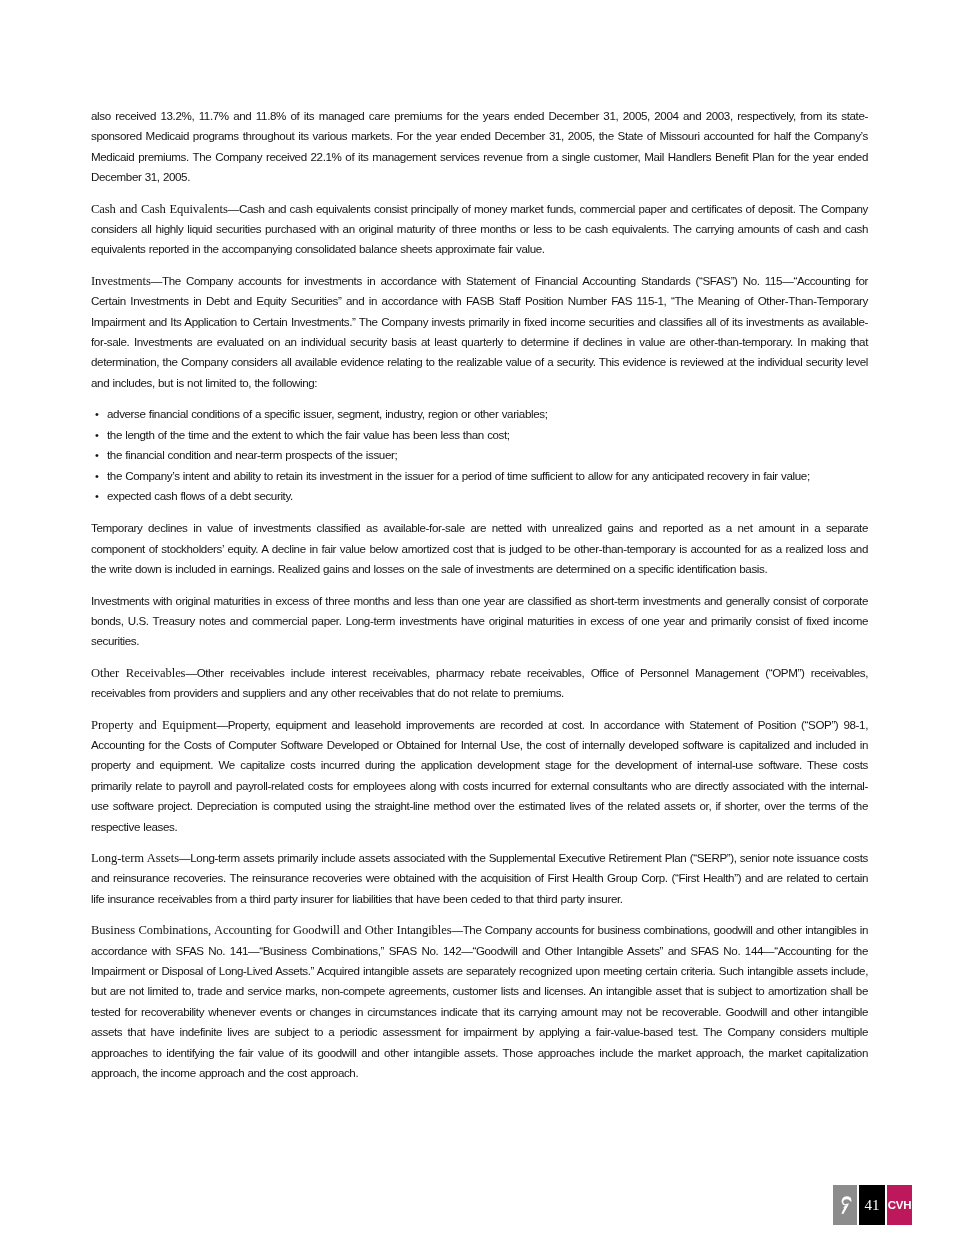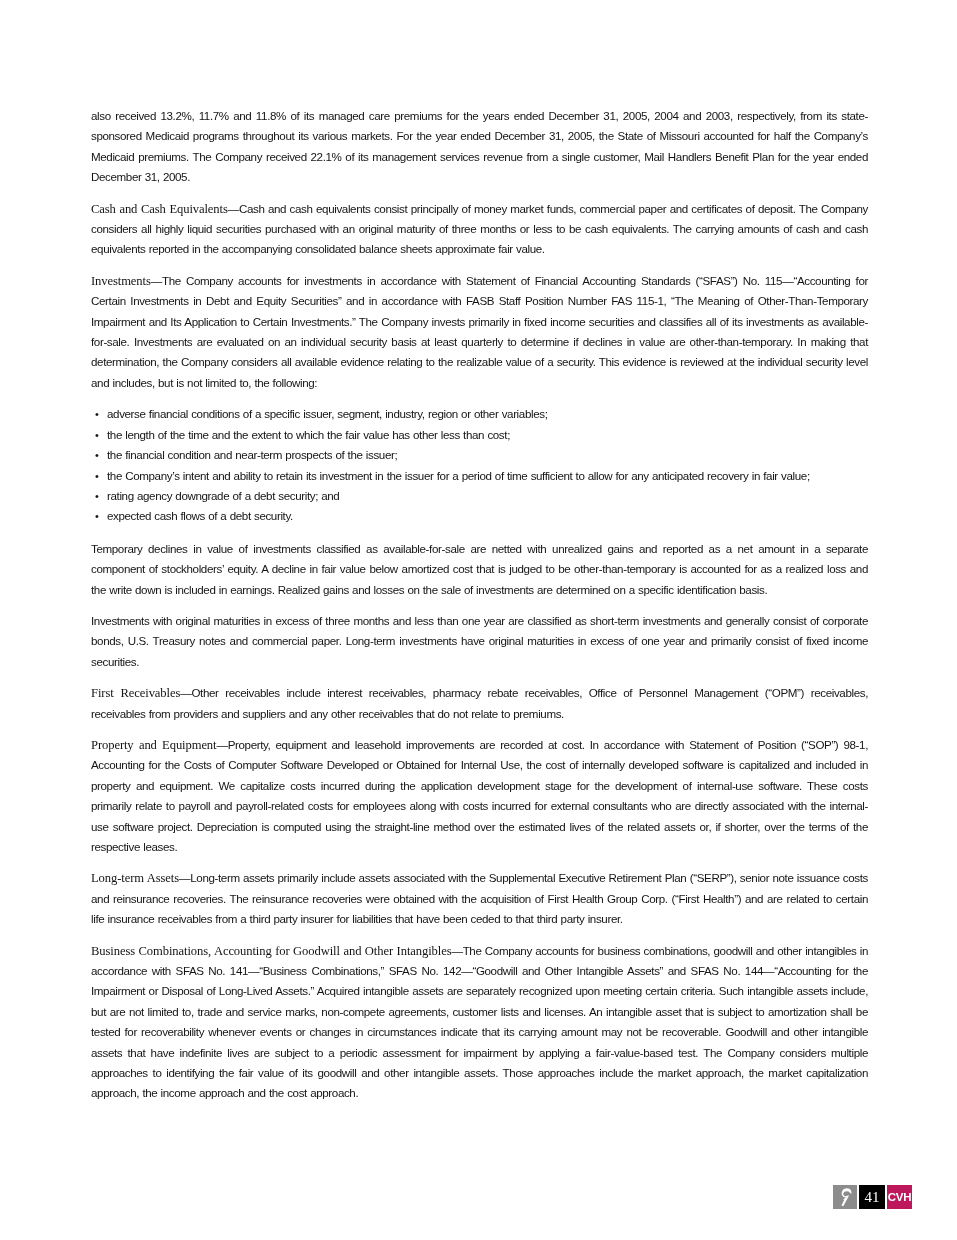--- a/index.html
+++ b/index.html
@@ -53,21 +53,21 @@
   }
   .footer {
     position: absolute;
     top: 1185px;
     right: 45px;
     display: flex;
     gap: 2px;
     align-items: center;
   }
   .badge {
-    height: 24px;
+    height: 40px;
     display: flex;
     align-items: center;
     justify-content: center;
     color: #ffffff;
   }
   .badge.logo { width: 24px; background: #8c8c8c; }
   .badge.num {
     width: 26px; background: #000000;
     font-family: "Liberation Serif", serif;
     font-size: 15px;
@@ -87,32 +87,31 @@
   <main class="content">
 
     <p class="para"><span class="lead"></span><span>also received 13.2%, 11.7% and 11.8% of its managed care premiums for the years ended December 31, 2005, 2004 and 2003, respectively, from its state-sponsored Medicaid programs throughout its various markets. For the year ended December 31, 2005, the State of Missouri accounted for half the Company’s Medicaid premiums. The Company received 22.1% of its management services revenue from a single customer, Mail Handlers Benefit Plan for the year ended December 31, 2005.</span></p>
 
     <p class="para"><span class="lead">Cash and Cash Equivalents</span><span>—Cash and cash equivalents consist principally of money market funds, commercial paper and certificates of deposit. The Company considers all highly liquid securities purchased with an original maturity of three months or less to be cash equivalents. The carrying amounts of cash and cash equivalents reported in the accompanying consolidated balance sheets approximate fair value.</span></p>
 
     <p class="para"><span class="lead">Investments</span><span>—The Company accounts for investments in accordance with Statement of Financial Accounting Standards (“SFAS”) No. 115—“Accounting for Certain Investments in Debt and Equity Securities” and in accordance with FASB Staff Position Number FAS 115-1, “The Meaning of Other-Than-Temporary Impairment and Its Application to Certain Investments.” The Company invests primarily in fixed income securities and classifies all of its investments as available-for-sale. Investments are evaluated on an individual security basis at least quarterly to determine if declines in value are other-than-temporary. In making that determination, the Company considers all available evidence relating to the realizable value of a security. This evidence is reviewed at the individual security level and includes, but is not limited to, the following:</span></p>
 
     <ul class="bullets">
       <li>adverse financial conditions of a specific issuer, segment, industry, region or other variables;</li>
-      <li>the length of the time and the extent to which the fair value has other less than cost;</li>
+      <li>the length of the time and the extent to which the fair value has been less than cost;</li>
       <li>the financial condition and near-term prospects of the issuer;</li>
       <li>the Company’s intent and ability to retain its investment in the issuer for a period of time sufficient to allow for any anticipated recovery in fair value;</li>
-      <li>rating agency downgrade of a debt security; and</li>
       <li>expected cash flows of a debt security.</li>
     </ul>
 
     <p class="para"><span class="lead"></span><span>Temporary declines in value of investments classified as available-for-sale are netted with unrealized gains and reported as a net amount in a separate component of stockholders’ equity. A decline in fair value below amortized cost that is judged to be other-than-temporary is accounted for as a realized loss and the write down is included in earnings. Realized gains and losses on the sale of investments are determined on a specific identification basis.</span></p>
 
     <p class="para"><span class="lead"></span><span>Investments with original maturities in excess of three months and less than one year are classified as short-term investments and generally consist of corporate bonds, U.S. Treasury notes and commercial paper. Long-term investments have original maturities in excess of one year and primarily consist of fixed income securities.</span></p>
 
-    <p class="para"><span class="lead">First Receivables</span><span>—Other receivables include interest receivables, pharmacy rebate receivables, Office of Personnel Management (“OPM”) receivables, receivables from providers and suppliers and any other receivables that do not relate to premiums.</span></p>
+    <p class="para"><span class="lead">Other Receivables</span><span>—Other receivables include interest receivables, pharmacy rebate receivables, Office of Personnel Management (“OPM”) receivables, receivables from providers and suppliers and any other receivables that do not relate to premiums.</span></p>
 
     <p class="para"><span class="lead">Property and Equipment</span><span>—Property, equipment and leasehold improvements are recorded at cost. In accordance with Statement of Position (“SOP”) 98-1, Accounting for the Costs of Computer Software Developed or Obtained for Internal Use, the cost of internally developed software is capitalized and included in property and equipment. We capitalize costs incurred during the application development stage for the development of internal-use software. These costs primarily relate to payroll and payroll-related costs for employees along with costs incurred for external consultants who are directly associated with the internal-use software project. Depreciation is computed using the straight-line method over the estimated lives of the related assets or, if shorter, over the terms of the respective leases.</span></p>
 
     <p class="para"><span class="lead">Long-term Assets</span><span>—Long-term assets primarily include assets associated with the Supplemental Executive Retirement Plan (“SERP”), senior note issuance costs and reinsurance recoveries. The reinsurance recoveries were obtained with the acquisition of First Health Group Corp. (“First Health”) and are related to certain life insurance receivables from a third party insurer for liabilities that have been ceded to that third party insurer.</span></p>
 
     <p class="para"><span class="lead">Business Combinations, Accounting for Goodwill and Other Intangibles</span><span>—The Company accounts for business combinations, goodwill and other intangibles in accordance with SFAS No. 141—“Business Combinations,” SFAS No. 142—“Goodwill and Other Intangible Assets” and SFAS No. 144—“Accounting for the Impairment or Disposal of Long-Lived Assets.” Acquired intangible assets are separately recognized upon meeting certain criteria. Such intangible assets include, but are not limited to, trade and service marks, non-compete agreements, customer lists and licenses. An intangible asset that is subject to amortization shall be tested for recoverability whenever events or changes in circumstances indicate that its carrying amount may not be recoverable. Goodwill and other intangible assets that have indefinite lives are subject to a periodic assessment for impairment by applying a fair-value-based test. The Company considers multiple approaches to identifying the fair value of its goodwill and other intangible assets. Those approaches include the market approach, the market capitalization approach, the income approach and the cost approach.</span></p>
 
   </main>
 
   <div class="footer">

